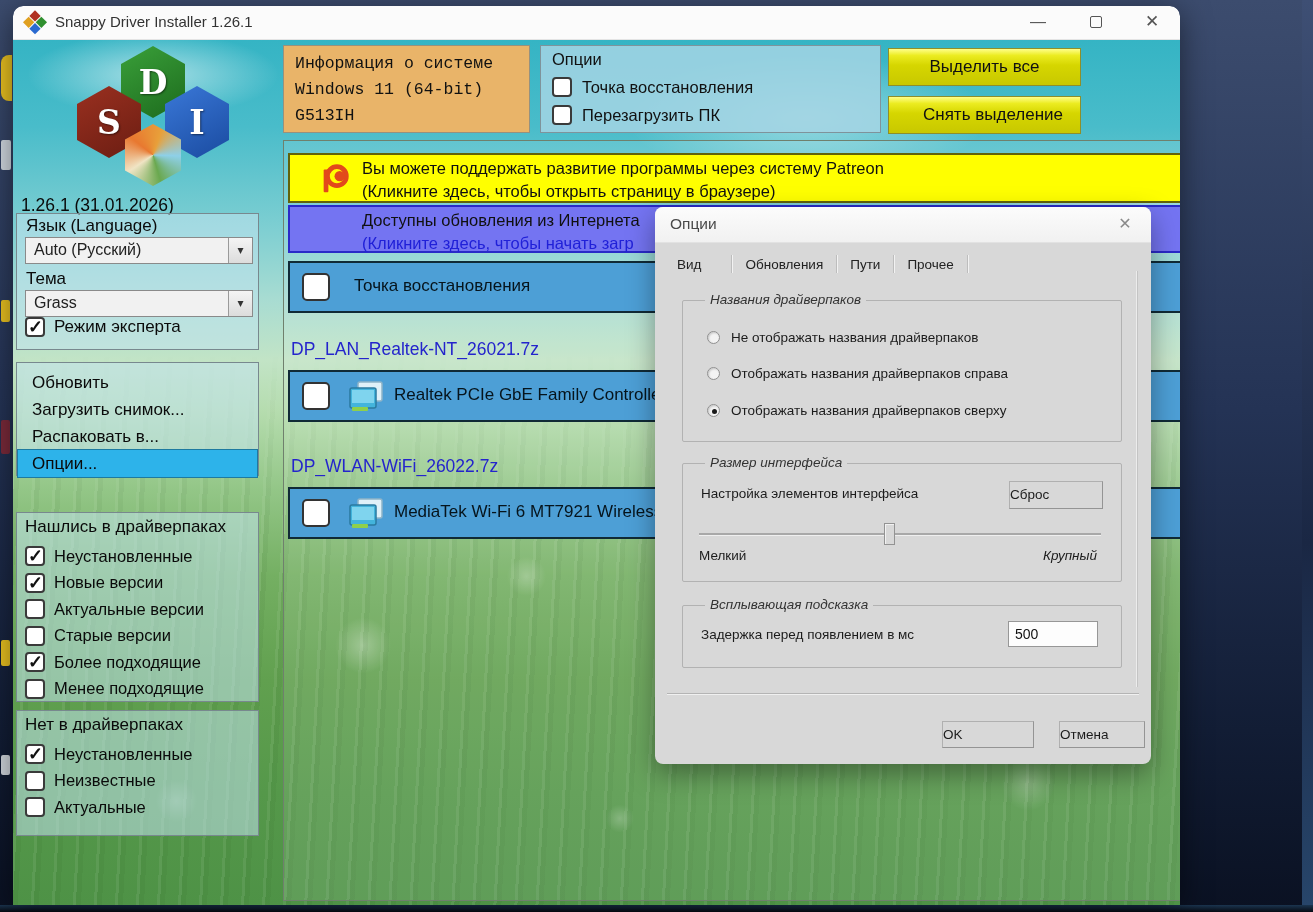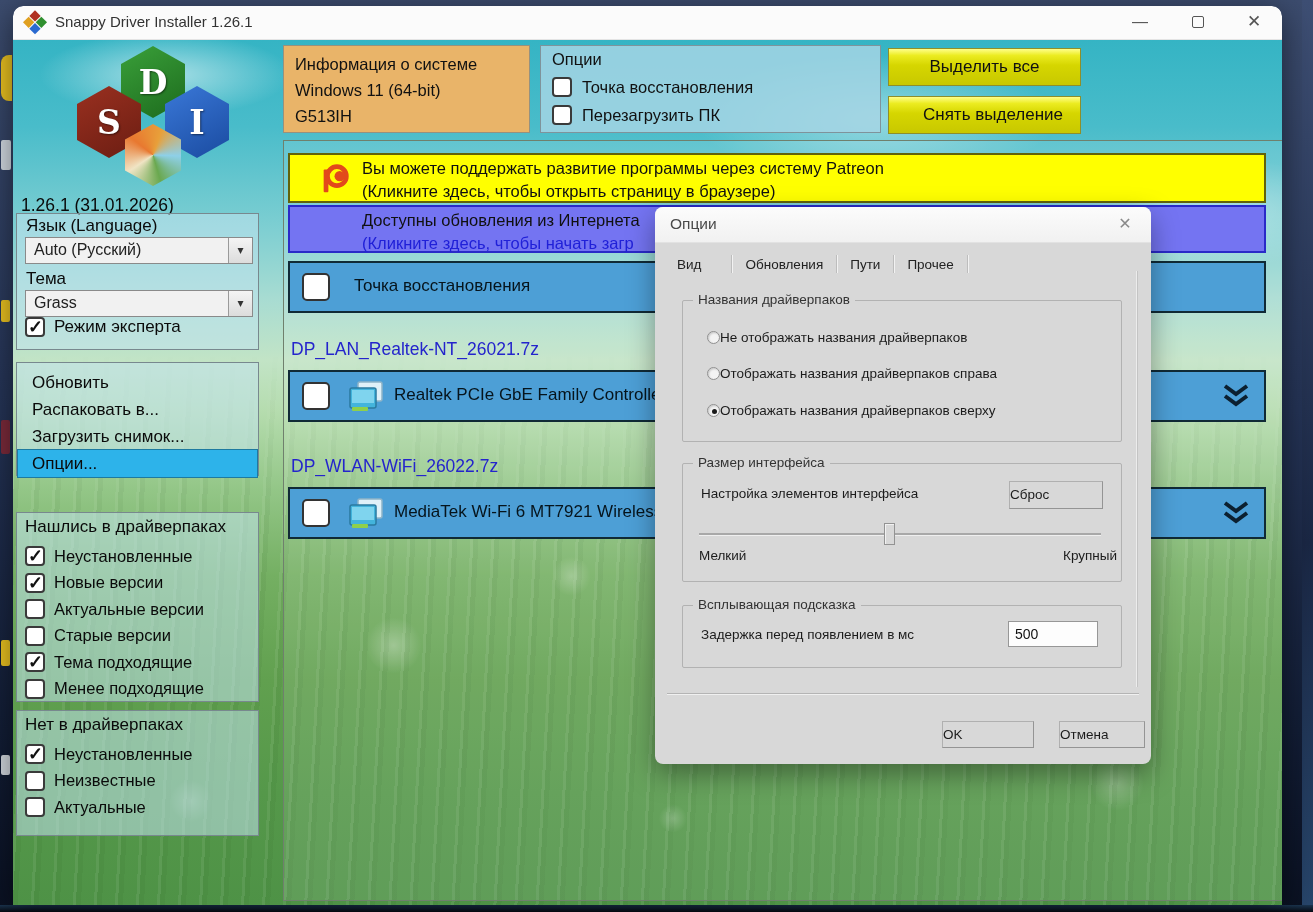--- a/index.html
+++ b/index.html
@@ -5,21 +5,21 @@
   * { margin:0; padding:0; box-sizing:border-box; }
   html,body { width:1313px; height:912px; overflow:hidden; font-family:"Liberation Sans", sans-serif; }
   body { position:relative; background:linear-gradient(180deg,#3c4c6e 0%,#243355 45%,#121d35 80%,#0a1122 100%); }
 
   
   .desktop-frag { position:absolute; border-radius:2px; }
   .taskbar { position:absolute; left:0; right:0; bottom:0; height:7px; background:linear-gradient(180deg,#1b3550,#060a12); }
   .desktop-right { position:absolute; right:0; top:0; width:11px; bottom:7px; background:linear-gradient(180deg,#3e4f74,#1a2744 60%,#27456a); }
 
   
-  .window { position:absolute; left:13px; top:6px; width:1269px; height:899px; border-radius:10px 10px 0 0; overflow:hidden; box-shadow:0 6px 30px rgba(0,0,0,.5); }
+  .window { position:absolute; left:13px; top:6px; width:1167px; height:899px; border-radius:10px 10px 0 0; overflow:hidden; box-shadow:0 6px 30px rgba(0,0,0,.5); }
   .titlebar { position:absolute; left:0; top:0; right:0; height:34px; background:#fbfbfb; border-bottom:1px solid #e4e4e4; border-radius:10px 10px 0 0; z-index:30; }
   .app-mini-icon { position:absolute; left:13px; top:8px; width:18px; height:18px; transform:rotate(45deg); }
   .app-mini-icon i { position:absolute; width:8px; height:8px; }
   .ami1{left:0;top:0;background:#b03020;} .ami2{left:9px;top:0;background:#2f8f2f;} .ami3{left:0;top:9px;background:#e0a020;} .ami4{left:9px;top:9px;background:#2a6ad0;}
   .win-title { position:absolute; left:42px; top:7px; font-size:15px; color:#333; }
   .win-ctrl { position:absolute; top:0; width:44px; height:34px; text-align:center; line-height:32px; color:#555; font-size:16px; cursor:default; }
   .ctrl-min { right:120px; }
   .ctrl-max { right:62px; }
   .ctrl-max i { display:inline-block; width:12px; height:12px; border:1.5px solid #555; border-radius:2px; margin-top:10px; }
   .ctrl-close { right:6px; font-size:17px; }
@@ -73,21 +73,21 @@
 
   .menu-item { position:relative; display:block; height:27px; line-height:27px; padding-left:14px; font-size:17px; color:#0a0a0a; margin-top:0; }
   .menu-list { position:absolute; left:1px; right:1px; top:6px; }
   .menu-item.selected { background:#2db3ea; outline:1px solid #1d7aa0; }
 
   .grp-title { position:absolute; left:8px; top:4px; font-size:17px; color:#0a0a0a; }
   .cb-rows { position:absolute; left:8px; right:4px; top:30px; }
   .cb-row { display:flex; align-items:center; gap:9px; height:26.5px; font-size:16.5px; color:#0a0a0a; }
 
   
-  .info-box { position:absolute; left:270px; top:39px; width:247px; height:88px; background:#e9b469; border:1px solid #97917e; padding:5px 11px; font-size:16.5px; color:#111; line-height:1.58; }
+  .info-box { position:absolute; left:270px; top:39px; width:247px; height:88px; background:#e9b469; border:1px solid #97917e; padding:5px 11px; font-size:16.5px; color:#111; line-height:1.58;font-family:Liberation Mono, monospace; }
   .opts-box { position:absolute; left:527px; top:39px; width:341px; height:88px; background:rgba(165,213,228,.85); border:1px solid #7f939b; font-size:16.5px; color:#111; }
   .opts-box .ob-title { position:absolute; left:11px; top:4px; }
   .opts-box .ob-row { position:absolute; left:11px; display:flex; align-items:center; gap:10px; }
   .ob-row1 { top:31px; } .ob-row2 { top:59px; }
 
   .btn-yellow { position:absolute; left:875px; width:193px; height:38px; background:linear-gradient(180deg,#ffff8a 0%,#ecec21 18%,#d6d600 45%,#c8c800 100%); border:1px solid #8e8e2a; text-align:center; line-height:36px; font-size:17px; color:#111; }
   .by1 { top:42px; } .by2 { top:90px;padding-left:17px; }
   .btn-green { position:absolute; left:1075px; top:39px; width:210px; height:89px; background:linear-gradient(180deg,#c6f2c0 0%,#5fc35a 20%,#21a021 45%,#158a15 100%); border:1px solid #0b570b; border-radius:4px; text-align:center; line-height:86px; font-size:18px; color:#062906; }
 
   
@@ -118,37 +118,37 @@
   .dlg-title { position:absolute; left:0; top:0; right:0; height:36px; background:linear-gradient(#fcfcfc,#f1f1f1); border-radius:8px 8px 0 0; border-bottom:1px solid #e2e2e2; }
   .dlg-title .t { position:absolute; left:15px; top:8px; font-size:15.5px; color:#4a4a4a; }
   .dlg-close { position:absolute; right:14px; top:7px; font-size:16px; color:#8a8a8a; width:24px; text-align:center; }
   .tabs { position:absolute; left:18px; top:46px; display:flex; align-items:center; height:22px; }
   .tab { padding:0 13px; color:#222; }
   .tab.active { padding-left:4px; padding-right:30px; }
   .tab-sep { width:1px; height:18px; background:#bdbdbd; box-shadow:1px 0 0 #f2f2f2; }
   .dlg-vline { position:absolute; left:482px; top:64px; width:1px; height:416px; background:#c4c4c4; box-shadow:-1px 0 0 #ececec; }
 
   .gbox { position:absolute; left:27px; width:440px; border:1px solid #b2b2b2; border-radius:2px; }
-  .gbox .legend { position:absolute; left:10px; top:-9px; background:#d8d8d8; padding:0 5px; color:#333; }
+  .gbox .legend { position:absolute; left:22px; top:-9px; background:#d8d8d8; padding:0 5px; color:#333;font-style:italic; }
   .g1 { top:93px; height:142px; }
   .g2 { top:256px; height:119px; }
   .g3 { top:398px; height:63px; }
 
-  .radio-row { position:absolute; left:24px; display:flex; align-items:center; color:#1c1c1c; }
+  .radio-row { position:absolute; left:24px; display:flex; align-items:center; gap:11px; color:#1c1c1c; }
   .rr1{top:29px;} .rr2{top:65px;} .rr3{top:102px;}
   .radio { width:13px; height:13px; border-radius:50%; border:1px solid #8f8f8f; background:#f3f3f3; position:relative; box-shadow:inset 1px 1px 2px rgba(0,0,0,.18); }
   .radio .dot { position:absolute; left:3.5px; top:3.5px; width:5px; height:5px; border-radius:50%; background:#1a1a1a; }
 
   .dlg-btn { background:#d8d8d8; border:1px solid #b0b0b0; border-right-color:#949494; border-bottom-color:#949494; text-align:left; color:#1c1c1c; }
   .btn-reset { position:absolute; left:326px; top:17px; width:94px; height:28px; line-height:26px; }
   .g2-label { position:absolute; left:18px; top:22px; }
   .slider-track { position:absolute; left:16px; top:69px; width:402px; height:2px; background:#a8a8a8; box-shadow:0 1px 0 #efefef; }
   .slider-thumb { position:absolute; top:-10px; width:11px; height:22px; background:#d8d8d8; border:1px solid #939393; box-shadow:inset 1px 1px 0 #f2f2f2; }
   .sl-min { position:absolute; left:16px; top:84px; }
-  .sl-max { position:absolute; right:4px; top:84px; }
+  .sl-max { position:absolute; right:24px; top:84px;font-style:italic; }
   .g3-label { position:absolute; left:18px; top:21px; }
   .num-input { position:absolute; left:325px; top:15px; width:90px; height:26px; border:1px solid #979797; background:#fdfdfd; font-size:14px; font-family:"Liberation Sans",sans-serif; padding-left:6px; color:#111; }
   .dlg-sep { position:absolute; left:12px; top:486px; width:472px; height:1px; background:#b4b4b4; box-shadow:0 1px 0 #f0f0f0; }
   .btn-ok { position:absolute; left:287px; top:514px; width:92px; height:27px; line-height:25px; }
   .btn-cancel { position:absolute; left:404px; top:514px; width:86px; height:27px; line-height:25px; }
 </style>
 </head>
 <body>
 
 <div class="desktop-frag" style="left:1px;top:55px;width:11px;height:46px;background:#e8c020;border-radius:8px 0 0 8px;"></div>
@@ -202,23 +202,23 @@
         </span>
       <span>Режим эксперта</span>
     </label>
   </div>
 
   <div class="side-panel p-menu">
     <div class="menu-list">
 
         <span class="menu-item">Обновить</span>
 
+        <span class="menu-item">Загрузить снимок...</span>
+
         <span class="menu-item">Распаковать в...</span>
-
-        <span class="menu-item">Загрузить снимок...</span>
 
         <span class="menu-item selected">Опции...</span>
       </div>
   </div>
 
   <div class="side-panel p-found">
     <span class="grp-title">Нашлись в драйверпаках</span>
     <div class="cb-rows">
 
         <label class="cb-row">
@@ -242,21 +242,21 @@
 
         <label class="cb-row">
           <span class="cb cb-20"></span>
           <span>Старые версии</span>
         </label>
 
         <label class="cb-row">
           <span class="cb cb-20">
             <span class="mark">✓</span>
           </span>
-          <span>Тема подходящие</span>
+          <span>Более подходящие</span>
         </label>
 
         <label class="cb-row">
           <span class="cb cb-20"></span>
           <span>Менее подходящие</span>
         </label>
       </div>
   </div>
 
   <div class="side-panel p-miss">

